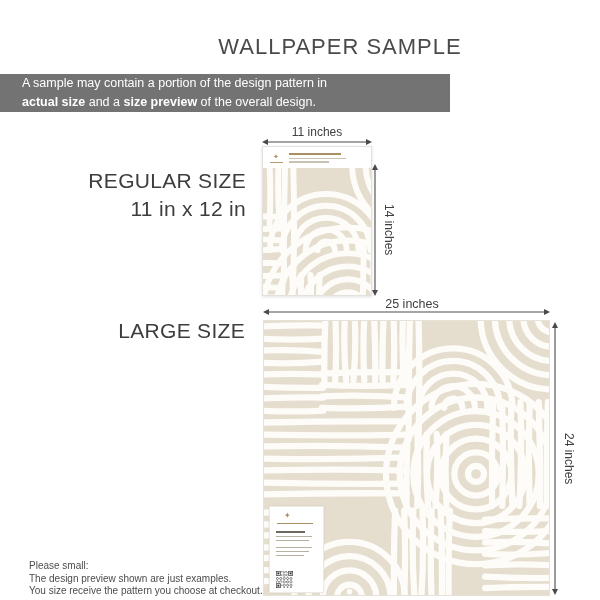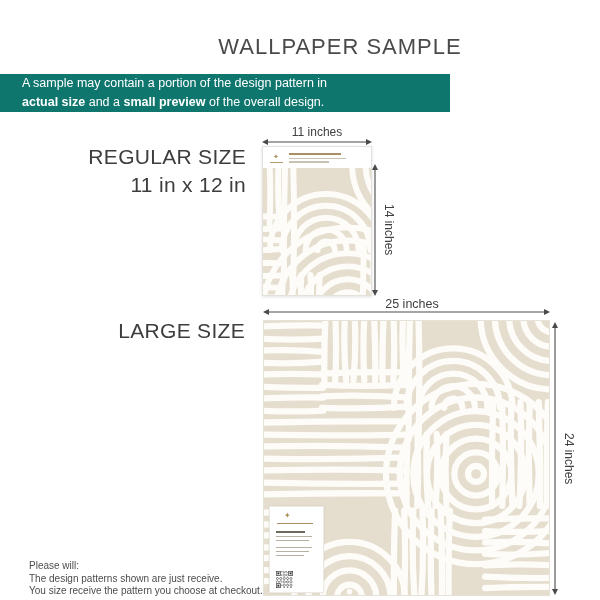--- a/index.html
+++ b/index.html
@@ -4,28 +4,28 @@
 <style>
   html,body{margin:0;padding:0;}
   body{width:600px;height:600px;background:#ffffff;font-family:"Liberation Sans",sans-serif;overflow:hidden;}
   #page{position:relative;width:600px;height:600px;background:#ffffff;margin-top:8px;}
 
   
   .page-title{position:absolute;left:340px;top:26px;transform:translateX(-50%);
     font-size:22px;letter-spacing:1px;color:#4a4a4a;white-space:nowrap;font-weight:400;}
 
   
-  .banner{position:absolute;left:0;top:66px;width:450px;height:38px;background:#0f766e;
+  .banner{position:absolute;left:0;top:66px;width:450px;height:38px;background:#737373;
     color:#ffffff;font-size:12.5px;line-height:19px;display:flex;flex-direction:column;
     padding-left:22px;box-sizing:border-box;}
   .banner b{font-weight:700;}
 
   
   .size-block{position:absolute;text-align:right;color:#3d3d3d;font-size:21px;line-height:28px;letter-spacing:0.3px;}
-  #regular-block{right:354px;top:135px;}
+  #regular-block{right:354px;top:159px;}
   #large-block{right:355px;top:309px;}
 
   
   .dim-label{position:absolute;font-size:12px;color:#404040;white-space:nowrap;}
   .vlabel{writing-mode:vertical-rl;}
   .arrow-svg{position:absolute;}
 
   
   #regular-card{position:absolute;left:262px;top:138px;width:110px;height:150px;background:#fff;
     border:1px solid #e3e1dc;box-sizing:border-box;box-shadow:0 1px 3px rgba(0,0,0,.12);
@@ -157,21 +157,21 @@
           <path d="M 53 484 A 97 97 0 0 1 247 484" fill="none" stroke="#fdfcf8" stroke-width="11" stroke-linecap="round"></path>
           <circle cx="150" cy="474" r="5" fill="#fdfcf8"></circle>
         </g>
       </defs>
     </svg>
 
   <div class="page-title">WALLPAPER SAMPLE</div>
 
   <div class="banner">
     <div><span>A sample may contain a portion of the design pattern in</span></div>
-    <div><b>actual size</b><span> and a </span><b>small preview</b><span> of the overall design.</span></div>
+    <div><b>actual size</b><span> and a </span><b>size preview</b><span> of the overall design.</span></div>
   </div>
 
   <div class="size-block" id="regular-block">
     <div>REGULAR SIZE</div>
     <div>11 in x 12 in</div>
   </div>
 
   <div class="dim-label" style="left:317px;top:117px;transform:translateX(-50%);">11 inches</div>
   <svg class="arrow-svg" style="left:262px;top:129px;" width="110" height="10">
     <line x1="5" y1="5" x2="105" y2="5" stroke="#4a4a4a" stroke-width="1.1"></line>
@@ -376,18 +376,18 @@
           <rect x="23" y="11" width="1" height="1" fill="#3a3a3a"></rect>
           <rect x="23" y="15" width="1" height="1" fill="#3a3a3a"></rect>
           <rect x="23" y="16" width="1" height="1" fill="#3a3a3a"></rect>
           <rect x="23" y="20" width="1" height="1" fill="#3a3a3a"></rect>
           <rect x="23" y="21" width="1" height="1" fill="#3a3a3a"></rect>
         </svg>
     </div>
   </div>
 
   <div class="note">
-    <div>Please will:</div>
-    <div>The design patterns shown are just receive.</div>
+    <div>Please small:</div>
+    <div>The design preview shown are just examples.</div>
     <div>You size receive the pattern you choose at checkout.</div>
   </div>
 
 </div>
 
 </body></html>

